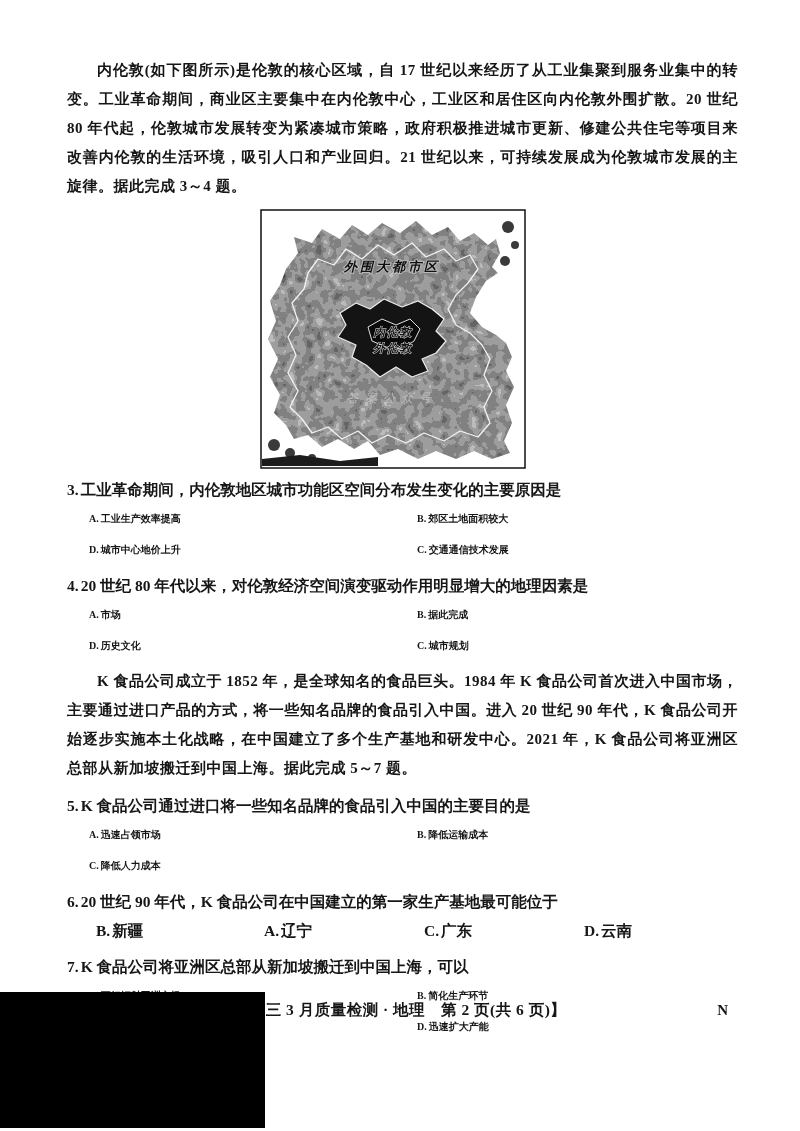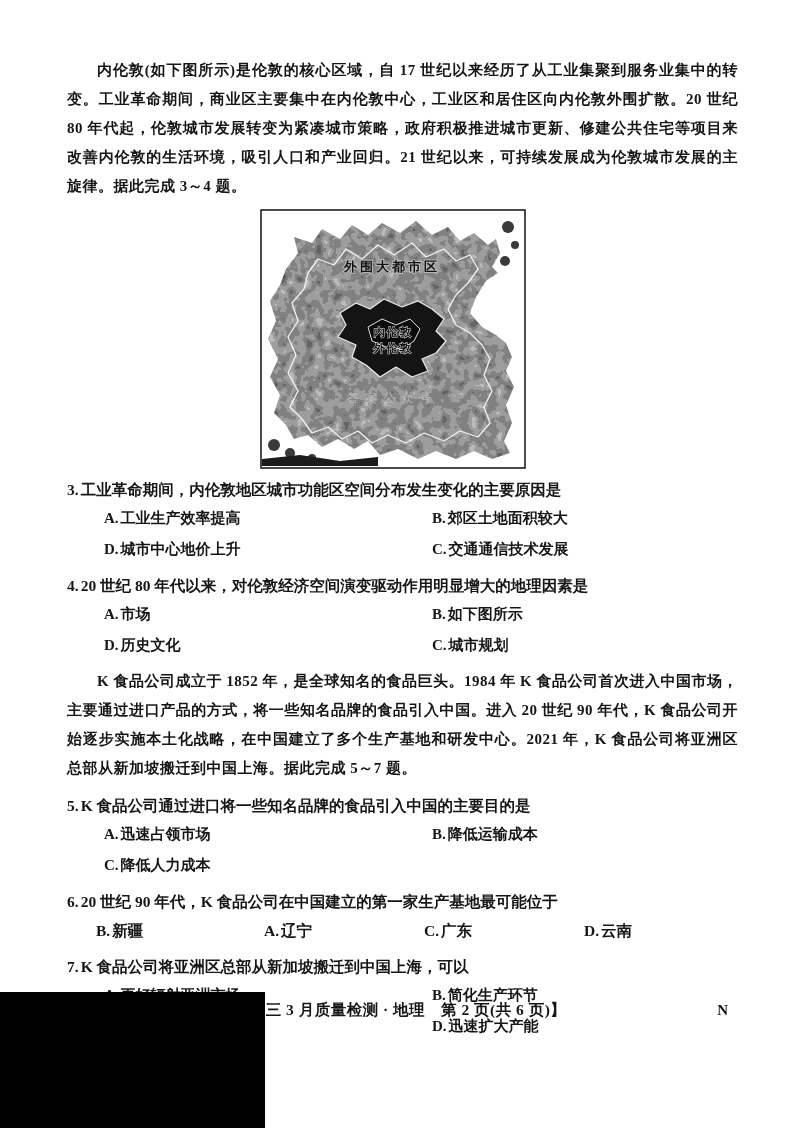--- a/index.html
+++ b/index.html
@@ -13,34 +13,34 @@
   }
   .page { padding:56px 62px 0 67px; }
   .para {
     margin:0;
     font-size:15px;
     line-height:29px;
     text-align:justify;
     text-indent:2em;
     letter-spacing:0.5px;
   }
-  .figure { margin:8px auto 0; width:286px; }
+  .figure { margin:8px auto 0; width:286px;font-style:italic; }
   .figure svg { display:block; }
   .stem {
     margin:8px 0 0 0;
     font-size:15.5px;
     line-height:26px;
     white-space:nowrap;
   }
   .qnum { margin-right:2px; }
   .options {
-    margin-left:37px;
+    margin-left:22px;
     display:grid;
     grid-template-columns:328px 1fr;
-    font-size:15px;
+    font-size:10px;
     line-height:31px;
   }
   .options4 {
     margin-left:29px;
     display:grid;
     grid-template-columns:168px 160px 160px 1fr;
     font-size:15.5px;
     line-height:31px;
   }
   .opt { white-space:nowrap; }
@@ -143,21 +143,21 @@
       <span class="opt"><span class="opt-key">B.</span><span>郊区土地面积较大</span></span>
       <span class="opt"><span class="opt-key">D.</span><span>城市中心地价上升</span></span>
       <span class="opt"><span class="opt-key">C.</span><span>交通通信技术发展</span></span>
     </div>
   </section>
 
   <section>
     <p class="stem"><span class="qnum">4.</span><span>20 世纪 80 年代以来，对伦敦经济空间演变驱动作用明显增大的地理因素是</span></p>
     <div class="options">
       <span class="opt"><span class="opt-key">A.</span><span>市场</span></span>
-      <span class="opt"><span class="opt-key">B.</span><span>如下图所示</span></span>
+      <span class="opt"><span class="opt-key">B.</span><span>据此完成</span></span>
       <span class="opt"><span class="opt-key">D.</span><span>历史文化</span></span>
       <span class="opt"><span class="opt-key">C.</span><span>城市规划</span></span>
     </div>
   </section>
 
   <p class="para p2">K 食品公司成立于 1852 年，是全球知名的食品巨头。1984 年 K 食品公司首次进入中国市场，主要通过进口产品的方式，将一些知名品牌的食品引入中国。进入 20 世纪 90 年代，K 食品公司开始逐步实施本土化战略，在中国建立了多个生产基地和研发中心。2021 年，K 食品公司将亚洲区总部从新加坡搬迁到中国上海。据此完成 5～7 题。</p>
 
   <section class="q5">
     <p class="stem" style="margin-top:6px"><span class="qnum">5.</span><span>K 食品公司通过进口将一些知名品牌的食品引入中国的主要目的是</span></p>
     <div class="options">

